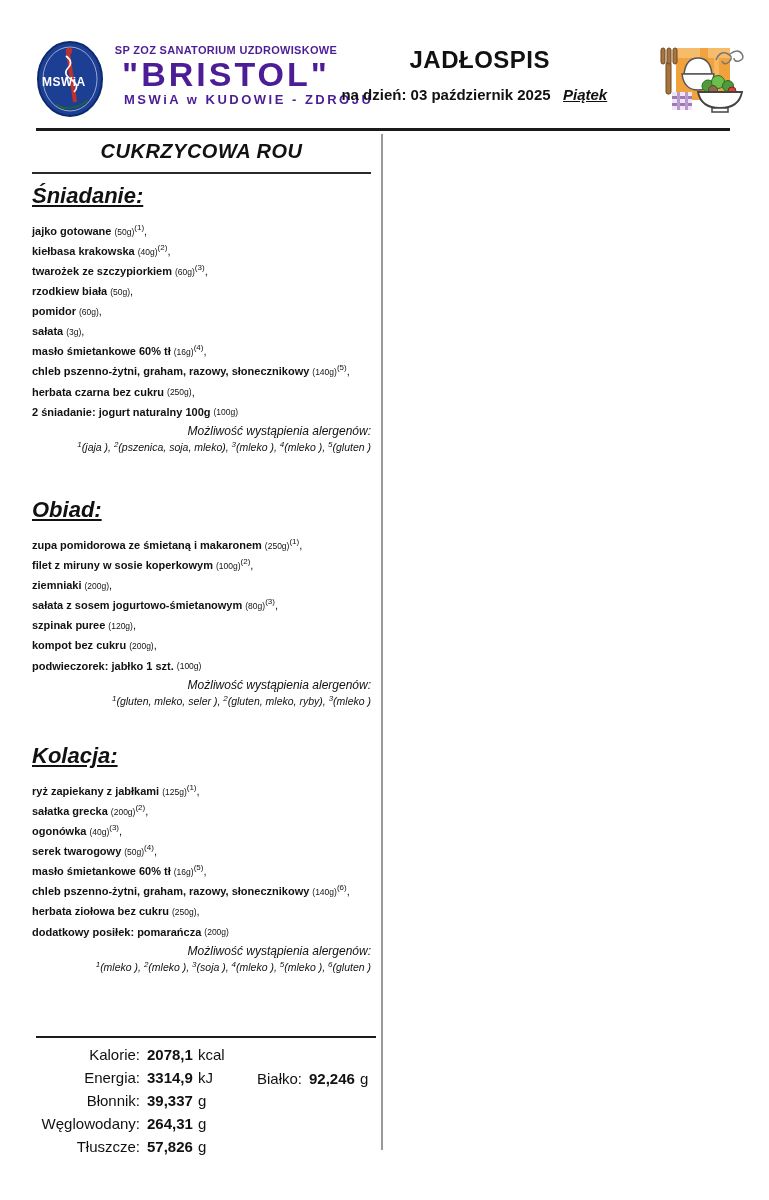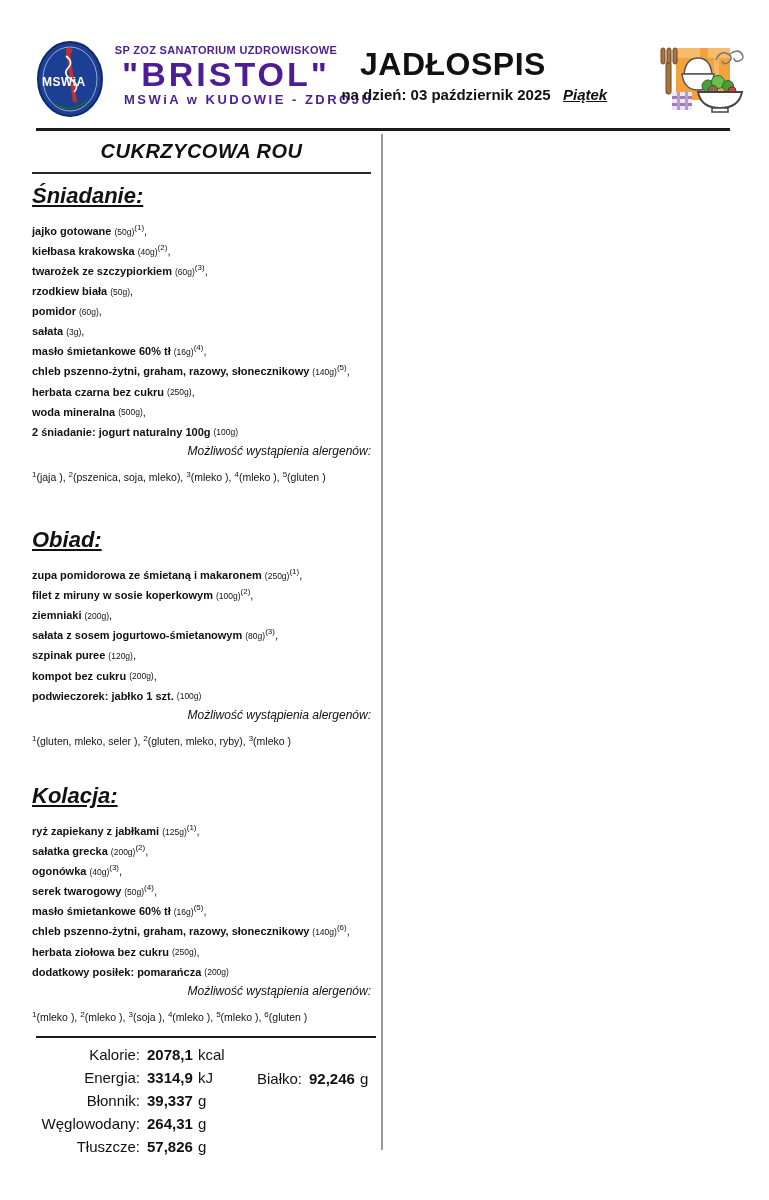--- a/index.html
+++ b/index.html
@@ -6,22 +6,22 @@
   .page{
     position:relative;width:769px;height:1200px;background:#fff;overflow:hidden;
     font-family:"Liberation Sans","DejaVu Sans",sans-serif;color:#111;
   }
   
   .emblem{position:absolute;left:36px;top:40px;width:68px;height:78px;}
   .logo-text{position:absolute;left:100px;top:44px;width:252px;text-align:center;color:#4c1d95;}
   .logo-line1{font-size:11px;font-weight:bold;letter-spacing:.3px;white-space:nowrap;}
   .logo-name{font-size:34px;font-weight:bold;line-height:36px;letter-spacing:3px;white-space:nowrap;}
   .logo-line2{font-size:13px;font-weight:bold;letter-spacing:2.5px;white-space:nowrap;margin-left:24px;}
-  .doc-title{position:absolute;left:360px;top:46px;width:190px;text-align:left;
-    font-size:32px;font-weight:bold;letter-spacing:.5px;}
+  .doc-title{position:absolute;left:360px;top:46px;width:190px;text-align:right;
+    font-size:24px;font-weight:bold;letter-spacing:.5px;}
   .doc-date{position:absolute;left:336px;top:86px;width:220px;text-align:center;
     font-size:15px;font-weight:bold;white-space:nowrap;}
   .weekday{position:absolute;left:563px;top:86px;font-size:15px;font-weight:bold;
     font-style:italic;text-decoration:underline;}
   .food-icon{position:absolute;left:656px;top:44px;width:90px;height:74px;}
   .rule-top{position:absolute;left:36px;top:128px;width:694px;height:3px;background:#1b1b1b;}
   .divider-v{position:absolute;left:381px;top:134px;width:2px;height:1016px;background:#9a9a9a;}
   
   .left-col{position:absolute;left:32px;top:132px;width:339px;}
   .diet-title{text-align:center;font-size:20px;font-weight:bold;font-style:italic;
@@ -31,21 +31,21 @@
   .sec-breakfast{margin-top:9px;}
   .sec-lunch{margin-top:44px;}
   .sec-dinner{margin-top:36px;}
   .meal-items{margin-top:11px;}
   .item{font-size:11px;font-weight:bold;line-height:16.4px;white-space:nowrap;}
   .item-weight{font-size:8.5px;font-weight:normal;margin-left:3px;}
   .item-sup{font-size:8px;font-weight:normal;}
   .item-tail{font-size:11px;font-weight:normal;}
   .allergen-label{margin-top:3px;text-align:right;font-size:12px;font-style:italic;
     }
-  .allergen-line{margin-top:12px;font-size:10.5px;white-space:nowrap;}
+  .allergen-line{margin-top:2px;text-align:right;font-size:10.5px;font-style:italic;white-space:nowrap;}
   .allergen-line sup{font-size:8px;}
   
   .nutrition{position:absolute;left:36px;top:1036px;width:340px;border-top:2px solid #1b1b1b;
     padding-top:8px;font-size:15px;}
   .nut-row{display:flex;align-items:baseline;height:23px;}
   .nut-label{width:104px;text-align:right;padding-right:7px;flex:none;}
   .nut-value{font-weight:bold;}
   .nut-unit{margin-left:5px;}
   .protein{position:absolute;left:214px;top:32px;display:flex;align-items:baseline;}
   .protein .nut-label{width:52px;}
@@ -134,21 +134,20 @@
           <div class="item"><span class="item-name">pomidor</span><span class="item-weight">(60g)</span><sup class="item-sup"></sup><span class="item-tail">,</span></div>
 
           <div class="item"><span class="item-name">sałata</span><span class="item-weight">(3g)</span><sup class="item-sup"></sup><span class="item-tail">,</span></div>
 
           <div class="item"><span class="item-name">masło śmietankowe 60% tł</span><span class="item-weight">(16g)</span><sup class="item-sup">(4)</sup><span class="item-tail">,</span></div>
 
           <div class="item"><span class="item-name">chleb pszenno-żytni, graham, razowy, słonecznikowy</span><span class="item-weight">(140g)</span><sup class="item-sup">(5)</sup><span class="item-tail">,</span></div>
 
           <div class="item"><span class="item-name">herbata czarna bez cukru</span><span class="item-weight">(250g)</span><sup class="item-sup"></sup><span class="item-tail">,</span></div>
 
-          <div class="item"><span class="item-name">woda mineralna</span><span class="item-weight">(500g)</span><sup class="item-sup"></sup><span class="item-tail">,</span></div>
 
           <div class="item"><span class="item-name">2 śniadanie: jogurt naturalny 100g</span><span class="item-weight">(100g)</span><sup class="item-sup"></sup><span class="item-tail"></span></div>
         </div>
       <div class="allergen-label">Możliwość wystąpienia alergenów:</div>
       <div class="allergen-line">
         
       <span><sup>1</sup><span>(jaja ), </span></span><span><sup>2</sup><span>(pszenica, soja,  mleko), </span></span><span><sup>3</sup><span>(mleko ), </span></span><span><sup>4</sup><span>(mleko ), </span></span><span><sup>5</sup><span>(gluten  )</span></span></div>
     </div>
 
     <div class="meal-section sec-lunch">

